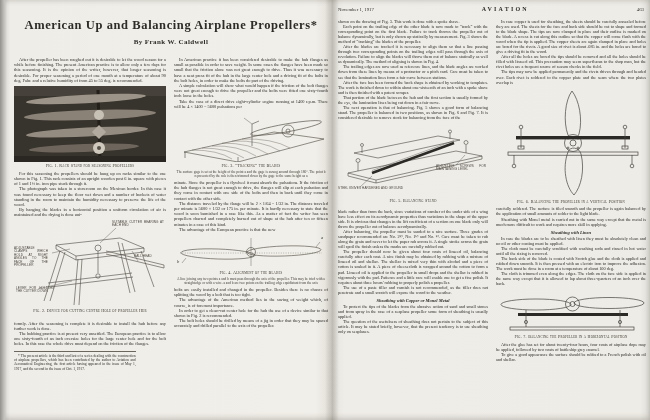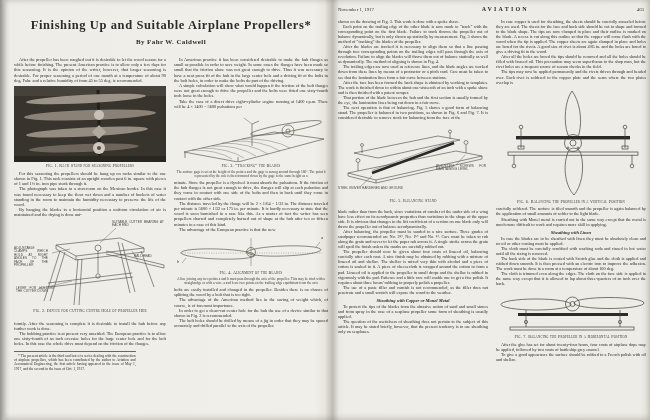--- a/index.html
+++ b/index.html
@@ -38,22 +38,22 @@
 </head>
 <body>
 
 <div class="paper"></div>
 <div class="scan-edge-left"></div>
 <div class="gutter"></div>
 
 <div>
 
   <div style="position:absolute;left:12px;top:18px;width:318px;">
-    <div class="title">Finishing Up and Suitable Airplane Propellers*</div>
-    <div class="byline">By Fahr W. Caldwell</div>
+    <div class="title">American Up and Balancing Airplane Propellers*</div>
+    <div class="byline">By Frank W. Caldwell</div>
   </div>
 
   <div class="col" style="left:14px;top:57px;width:152px;height:358px;">
     <p>After the propeller has been roughed out it is desirable to let the wood season for a while before finishing. The present American practice is to allow only a few days for this seasoning. It is the opinion of the writer, however, that longer seasoning is desirable. For proper seasoning a period of one month at a temperature of about 90 deg. Fahr. and a relative humidity of from 45 to 55 deg. is recommended.</p>
 
     <figure>
       <svg width="152" height="76" viewBox="0 0 152 76">
         <rect width="152" height="76" fill="#37332d"></rect>
         <rect x="0" y="0" width="152" height="10" fill="#46413a"></rect>
         <line x1="84" y1="4" x2="86" y2="74" stroke="#241f1b" stroke-width="3"></line>

